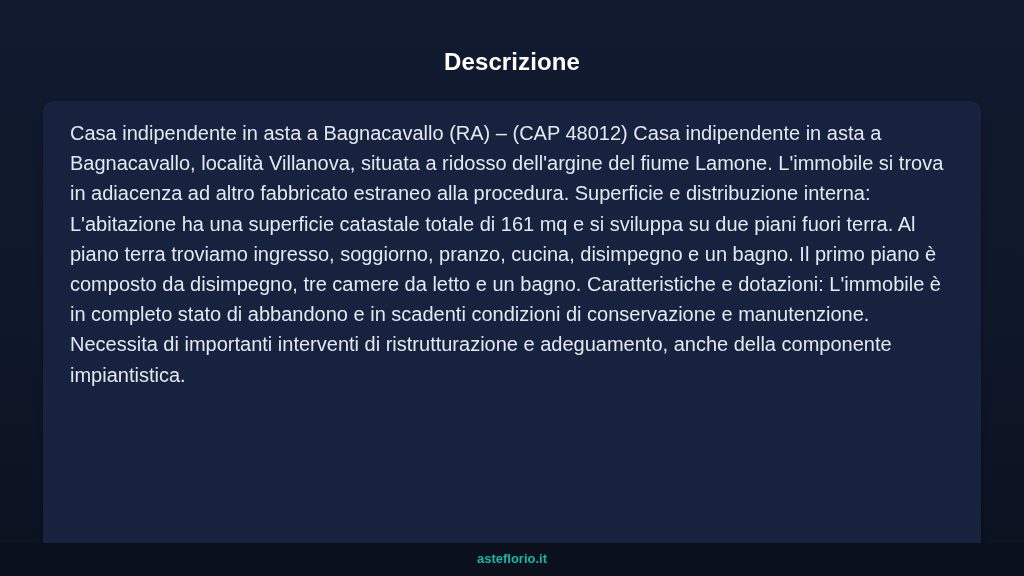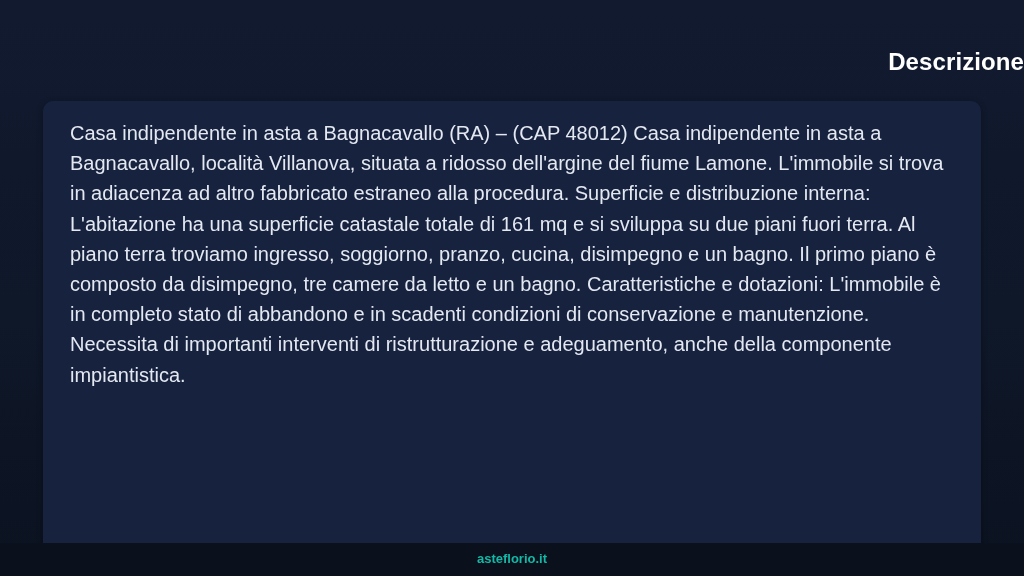--- a/index.html
+++ b/index.html
@@ -13,21 +13,21 @@
       position: relative;
       background: linear-gradient(180deg, #111a2f 0%, #0f1829 55%, #0b1220 100%);
       font-family: "Liberation Sans", sans-serif;
       color: #e6ebf3;
     }
     .page-title {
       position: absolute;
       top: 48px;
       left: 0;
       width: 1024px;
-      text-align: right;
+      text-align: center;
       font-size: 24px;
       font-weight: bold;
       color: #ffffff;
       letter-spacing: 0.1px;
     }
     .panel {
       position: absolute;
       left: 43px;
       top: 101px;
       width: 938px;

